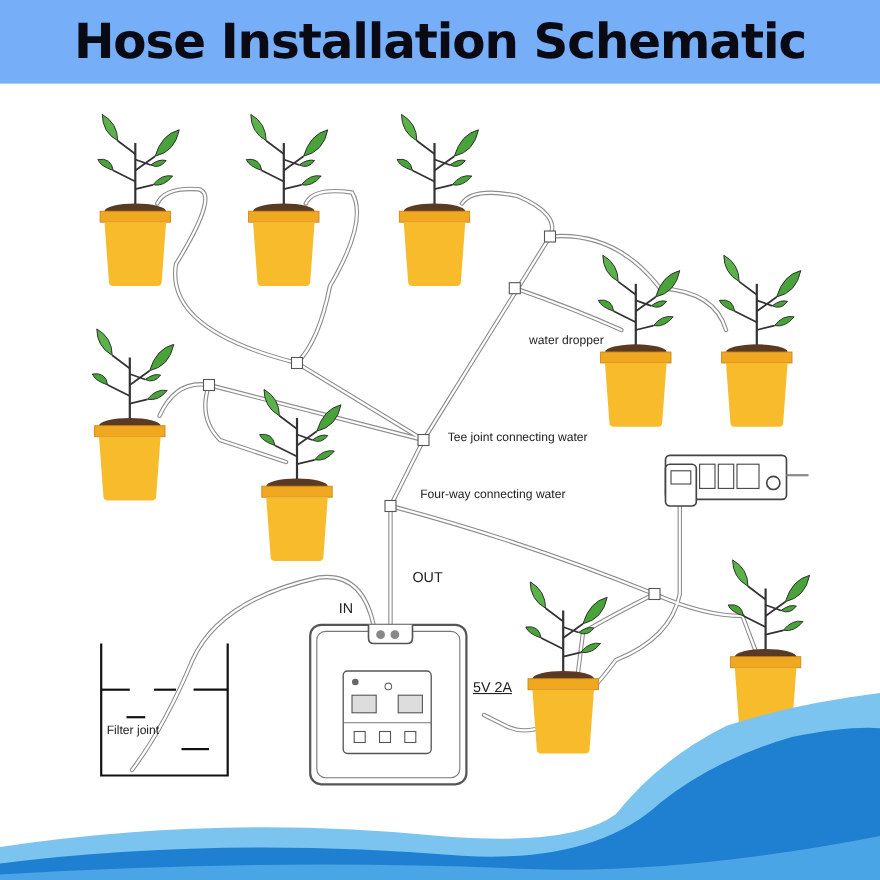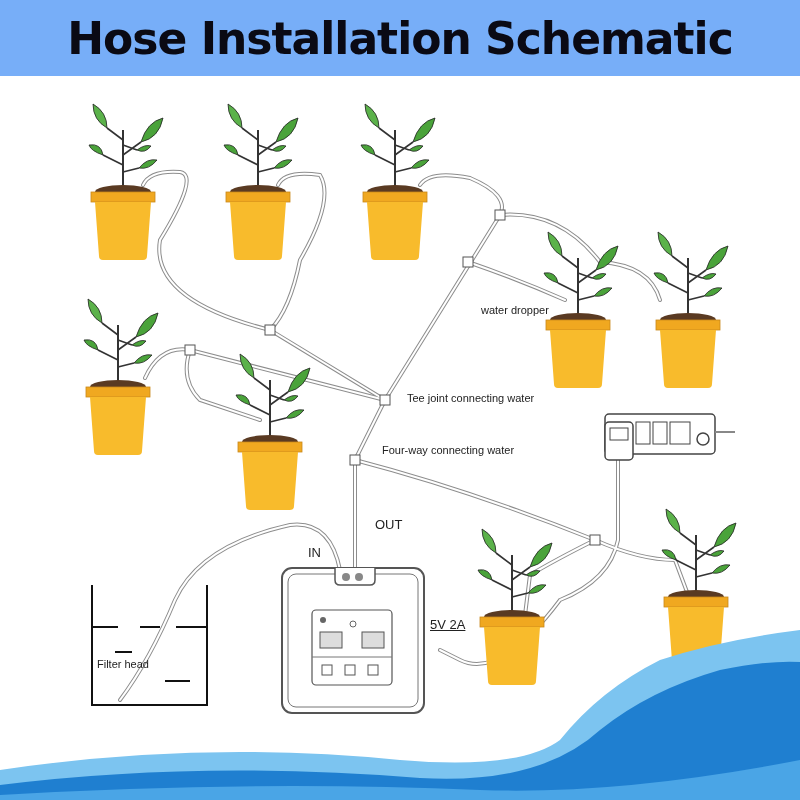--- a/index.html
+++ b/index.html
@@ -155,13 +155,13 @@
     <path d="M0 795 Q250 780 480 790 Q620 795 800 760 L800 800 L0 800 Z" fill="#4aa5e6"></path>
   </g>
 </svg>
 
 <span class="lbl lbl-small" style="left:481px; top:304px;">water dropper</span>
 <span class="lbl lbl-small" style="left:407px; top:392px;">Tee joint connecting water</span>
 <span class="lbl lbl-small" style="left:382px; top:444px;">Four-way connecting water</span>
 <span class="lbl lbl-mid" style="left:308px; top:545px;">IN</span>
 <span class="lbl lbl-mid" style="left:375px; top:517px;">OUT</span>
 <span class="lbl lbl-mid" style="left:430px; top:617px;text-decoration:underline;">5V 2A</span>
-<span class="lbl lbl-small" style="left:97px; top:658px;">Filter head</span>
+<span class="lbl lbl-small" style="left:97px; top:658px;">Filter joint</span>
 
 </body></html>

